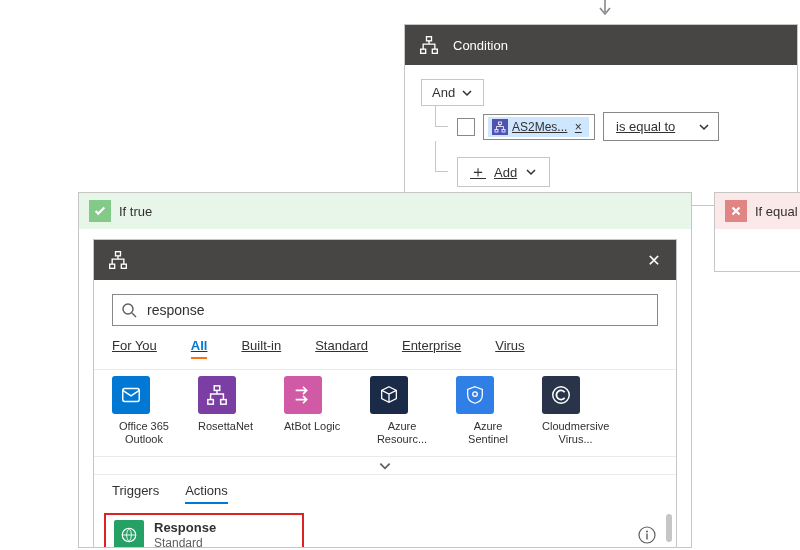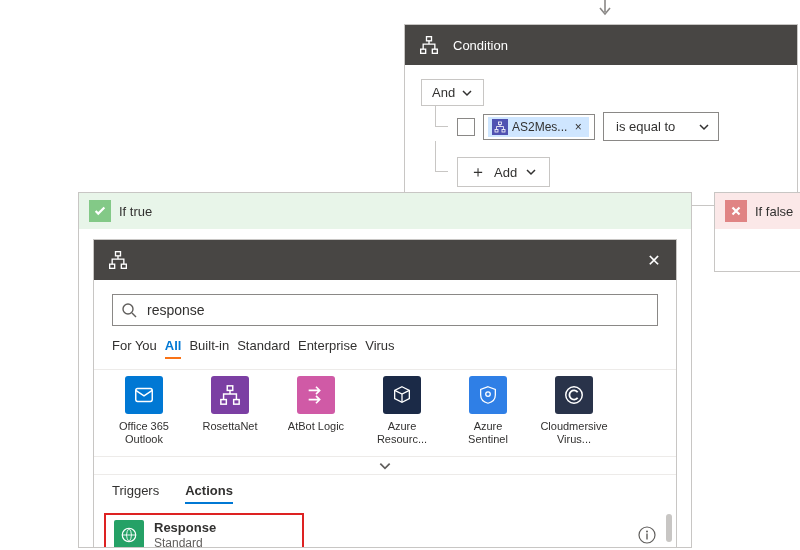--- a/index.html
+++ b/index.html
@@ -8,21 +8,21 @@
   
   .arrow-down { position: absolute; top: -4px; left: 597px; }
   .arrow-down svg { display:block; }
 
   .condition-block { position: absolute; top: 24px; left: 404px; width: 394px;  border: 1px solid #c8c6c4; background:#fff; }
   .cond-header { display:flex; align-items:center; height:40px; background:#484644; color:#fff; padding:0 10px; gap:10px; }
   .cond-icon { width:28px; height:28px; background:#484644; display:flex; align-items:center; justify-content:center; }
   .cond-icon svg { width:20px; height:20px; }
   .cond-body { padding: 14px 16px 18px; }
   .and-btn { display:inline-flex; align-items:center; gap:6px; border:1px solid #c8c6c4; background:#fff; padding:5px 10px; cursor:pointer; }
-  .tree { margin-top:6px; margin-left:14px; }
+  .tree { margin-top:6px; margin-left:14px;text-decoration:underline; }
   .tree-row { display:flex; align-items:center; gap:8px; position:relative; padding-left:22px; }
   .tree-row::before { content:""; position:absolute; left:0; top:-6px; bottom:50%; width:12px; border-left:1px solid #c8c6c4; border-bottom:1px solid #c8c6c4; }
   .tree-row + .tree-row { margin-top: 16px; }
   .tree-row + .tree-row::before { top:-16px; }
   .chk { width:18px; height:18px; border:1px solid #8a8886; background:#fff; cursor:pointer; }
   .token-field { display:flex; align-items:center; border:1px solid #8a8886; padding:2px 4px; gap:4px; min-width:112px; }
   .token { display:flex; align-items:center; gap:4px; background:#cfe6ff; padding:2px 4px; font-size:12px; }
   .token-ic { width:16px; height:16px; background:#4f52b2; display:flex; align-items:center; justify-content:center;}
   .token-ic svg{width:12px;height:12px;}
   .token-x { width:14px; text-align:center; cursor:pointer; }
@@ -40,35 +40,35 @@
   .check-ic svg{ width:14px; height:14px; stroke:#fff; stroke-width:2.5; fill:none; }
 
   
   .op-panel { margin:10px 14px 0; border:1px solid #c8c6c4; background:#fff; }
   .op-header { display:flex; align-items:center; height:40px; background:#484644; color:#fff; padding:0 10px; gap:10px; justify-content:space-between;}
   .op-header-left{display:flex;align-items:center;gap:10px;}
   .op-close { color:#fff; cursor:pointer; font-size:16px; width:24px; text-align:center; }
   .search-row { padding: 14px 18px 6px; }
   .search-box { display:flex; align-items:center; border:1px solid #8a8886; height:32px; padding:0 8px; gap:8px; }
   .search-box input { border:none; outline:none; flex:1; font-size:14px; color:#323130; }
-  .filter-tabs { display:flex; gap:8px; padding: 6px 18px 10px; }
+  .filter-tabs { display:flex; gap:34px; padding: 6px 18px 10px; text-decoration: underline; }
   .filter-tab { padding-bottom:4px; cursor:pointer; color:#323130; }
   .filter-tab.active { border-bottom:2px solid #f97316; color:#0078d4; font-weight:600; }
 
   .conn-grid { display:flex; gap:22px; padding:6px 18px 10px; border-top:1px solid #edebe9; border-bottom:1px solid #edebe9;}
-  .conn { width:64px; display:flex; flex-direction:column; align-items:center; gap:6px; cursor:pointer; }
+  .conn { width:64px; display:flex; flex-direction:column; align-items:flex-start; gap:6px; cursor:pointer; }
   .conn-ic { width:38px; height:38px; border-radius:3px; display:flex; align-items:center; justify-content:center; }
   .conn-ic svg{width:22px;height:22px;}
   .conn-name { font-size:11px; text-align:center; line-height:1.2; color:#323130; max-width:70px; overflow:hidden; }
   .expand-row { height:18px; display:flex; align-items:center; justify-content:center; border-bottom:1px solid #edebe9; cursor:pointer; }
   .expand-row svg{width:14px;height:14px;}
 
   .ta-tabs { display:flex; gap:26px; padding:8px 18px 4px; }
   .ta-tab { padding-bottom:4px; cursor:pointer; }
-  .ta-tab.active { border-bottom:2px solid #0078d4; font-weight:700; }
+  .ta-tab.active { border-bottom:2px solid #0078d4; font-weight:400; }
 
   .result-list { padding: 6px 12px 0; position:relative; }
   .result-item { display:flex; align-items:center; gap:10px; padding:6px 8px; cursor:pointer; }
   .result-highlight { position:absolute; left:10px; top:5px; width:200px; height:44px; border:2px solid #d22; pointer-events:none;}
   .res-ic { width:30px; height:30px; background:#25a166; border-radius:2px; display:flex;align-items:center;justify-content:center;}
   .res-ic svg{width:18px;height:18px;}
   .res-txt { display:flex; flex-direction:column; line-height:1.2;}
   .res-name { font-weight:600; }
   .res-sub { color:#605e5c; font-size:12px;}
   .info-ic { margin-left:auto; width:18px;height:18px; color:#605e5c; cursor:pointer;}
@@ -295,15 +295,15 @@
   </div>
 </div>
 
 <div class="iffalse-card">
   <div class="branch-header">
     <span class="check-ic">
       <svg viewBox="0 0 16 16">
           <path d="M4 4 l8 8 M12 4 l-8 8"></path>
         </svg>
     </span>
-    <span>If false</span>
+    <span>If equal</span>
   </div>
 </div>
 
 </body></html>

